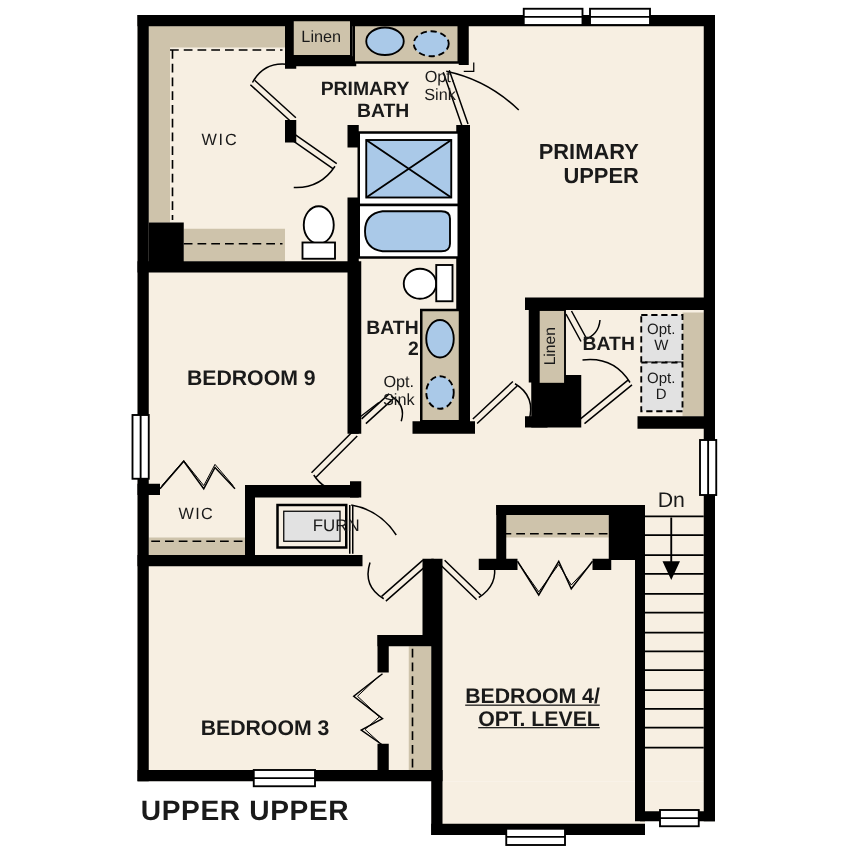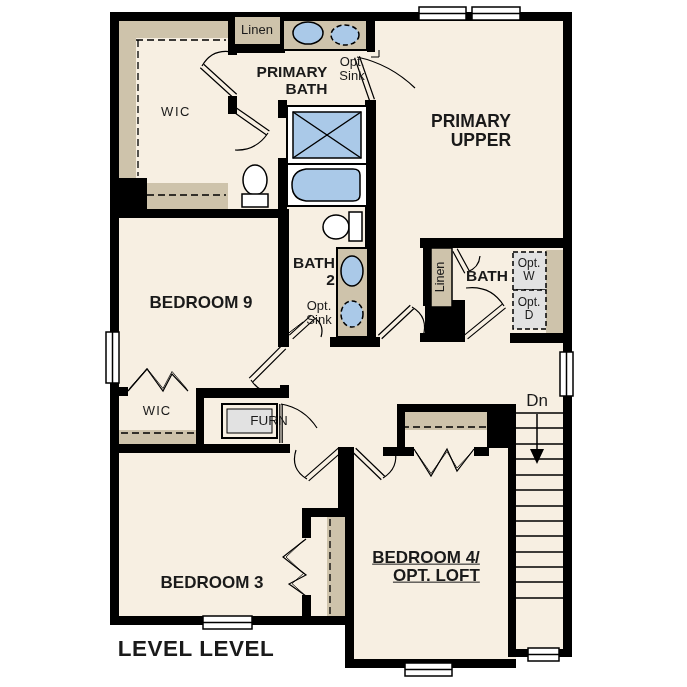--- a/index.html
+++ b/index.html
@@ -276,18 +276,18 @@
       <span>FURN</span>
     </div>
 <div class="lbl" style="left:537px;top:401px;font-size:17px;">
       <span>Dn</span>
     </div>
 <div class="lbl bold" style="left:212px;top:539px;font-size:17px;margin-top:44px;">
       <span>BEDROOM 3</span>
     </div>
 <div class="lbl bold" style="left:426px;top:567px;font-size:17px;text-decoration:underline;">
       <span>BEDROOM 4/</span>
-      <span>OPT. LOFT</span>
+      <span>OPT. LEVEL</span>
     </div>
 <div class="lbl bold" style="left:196px;top:649px;font-size:22.5px;letter-spacing:0.5px;">
-      <span>LEVEL LEVEL</span>
+      <span>UPPER UPPER</span>
     </div>
 </div>
 
 </body></html>

